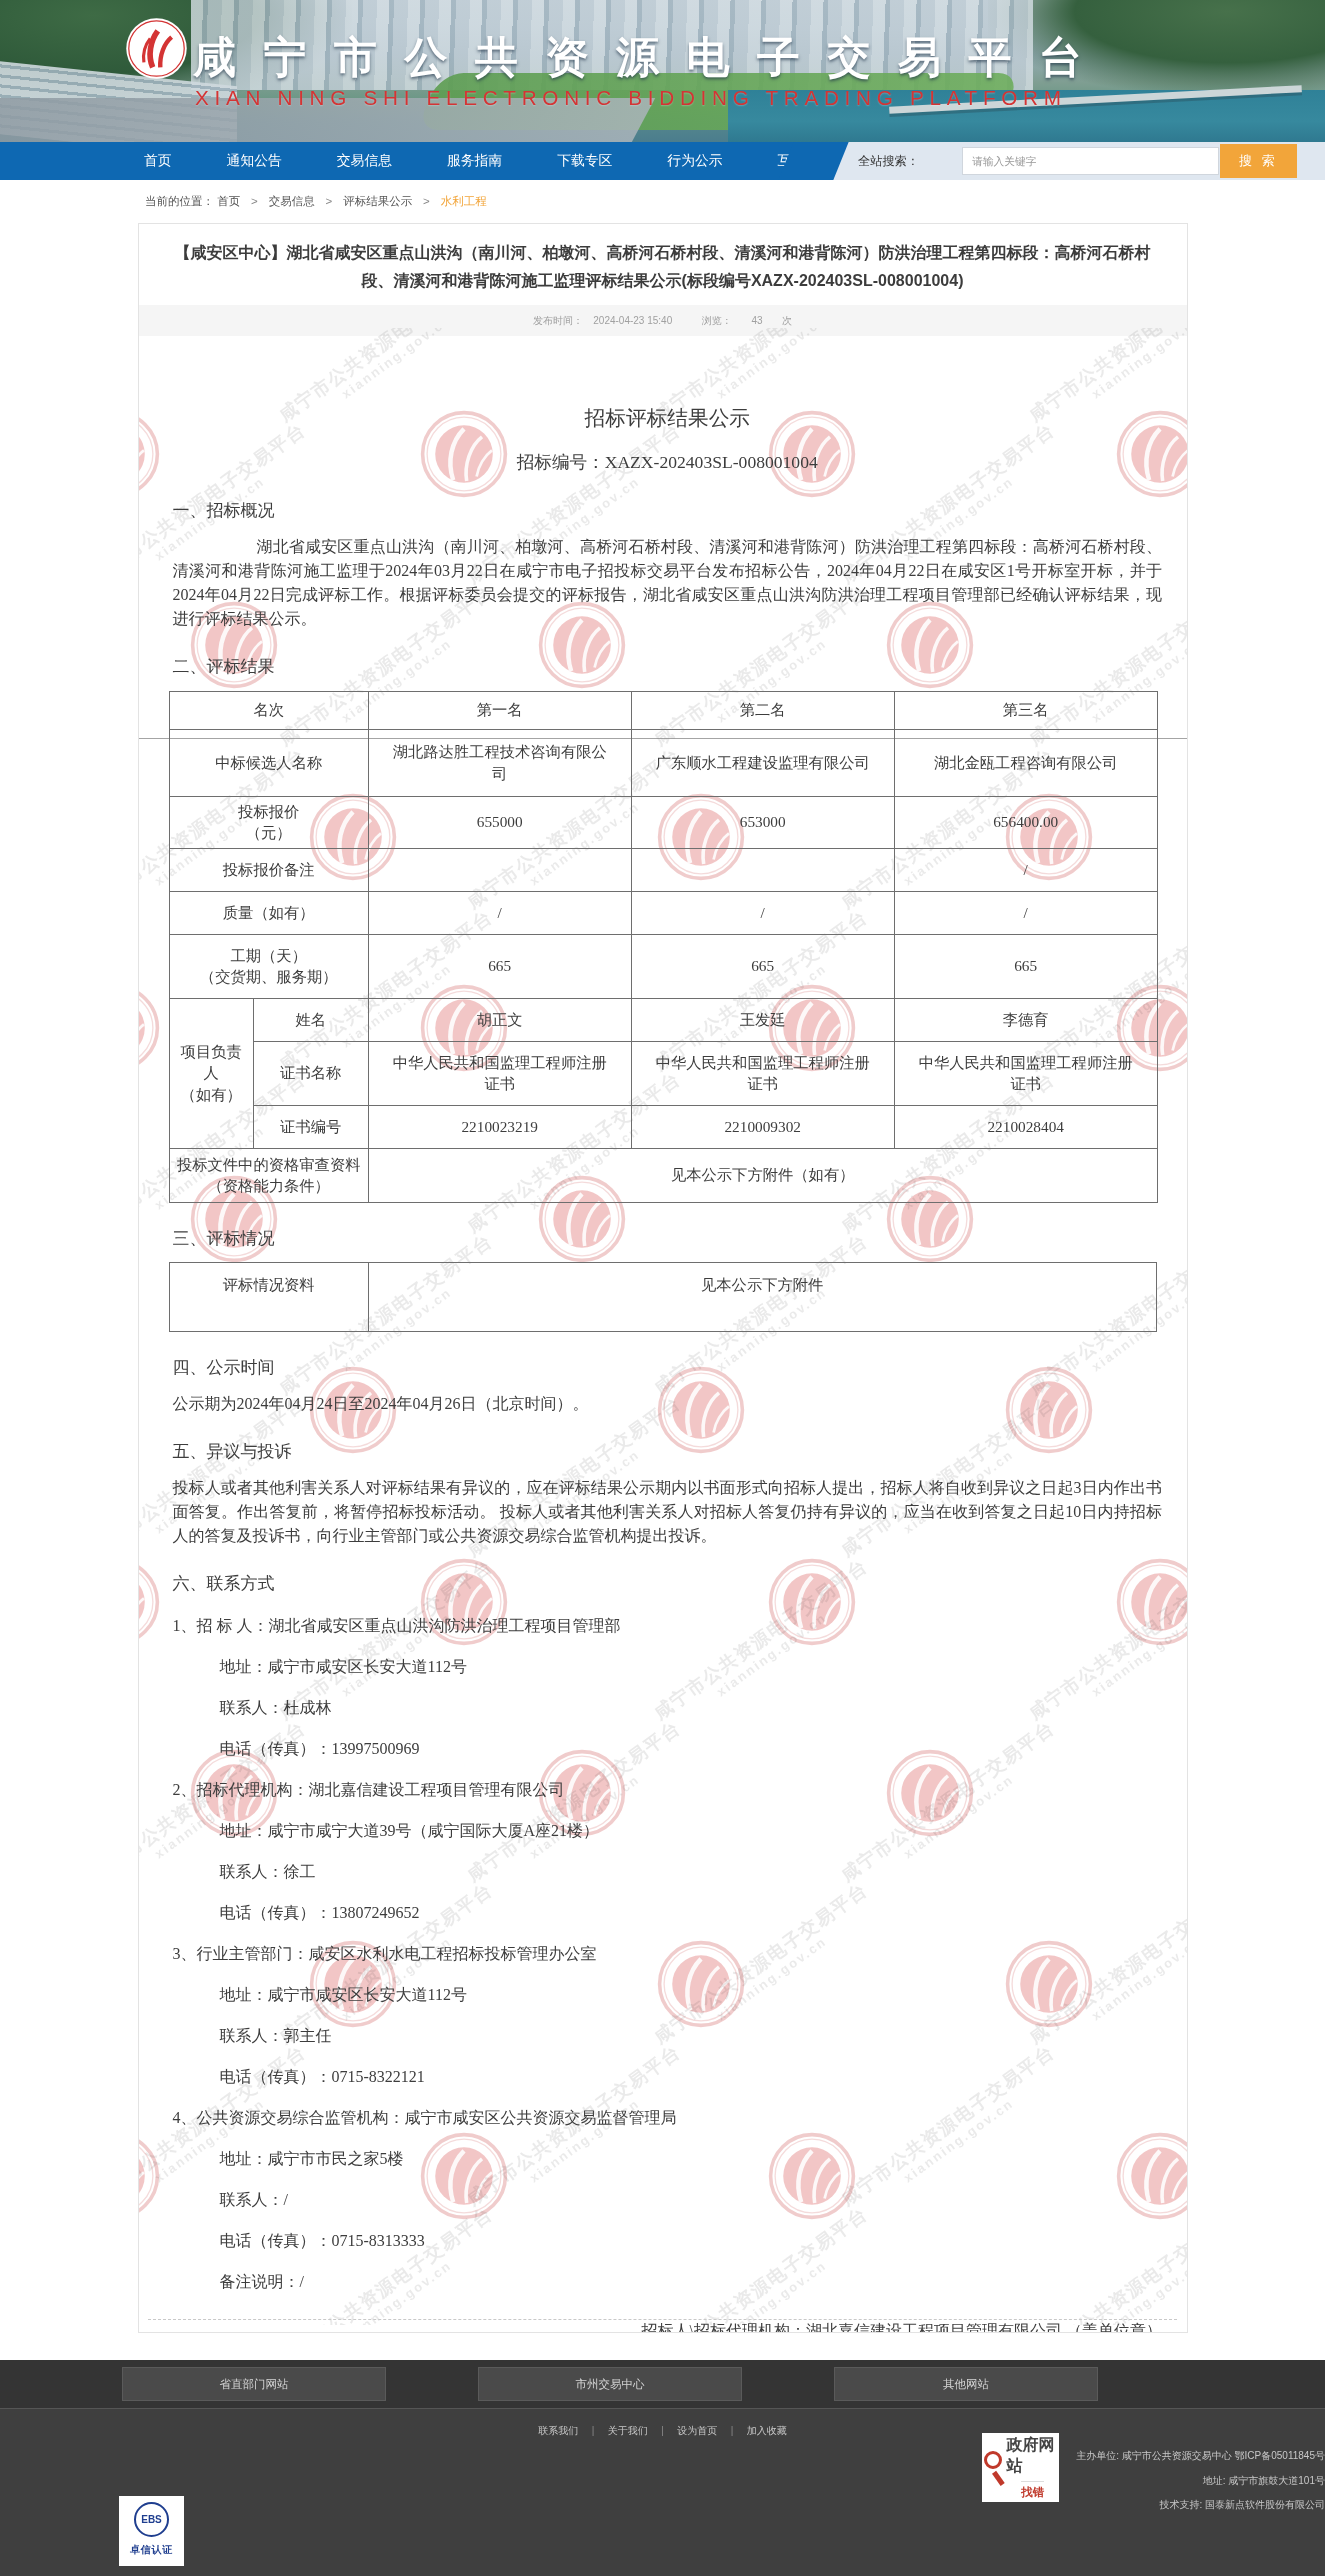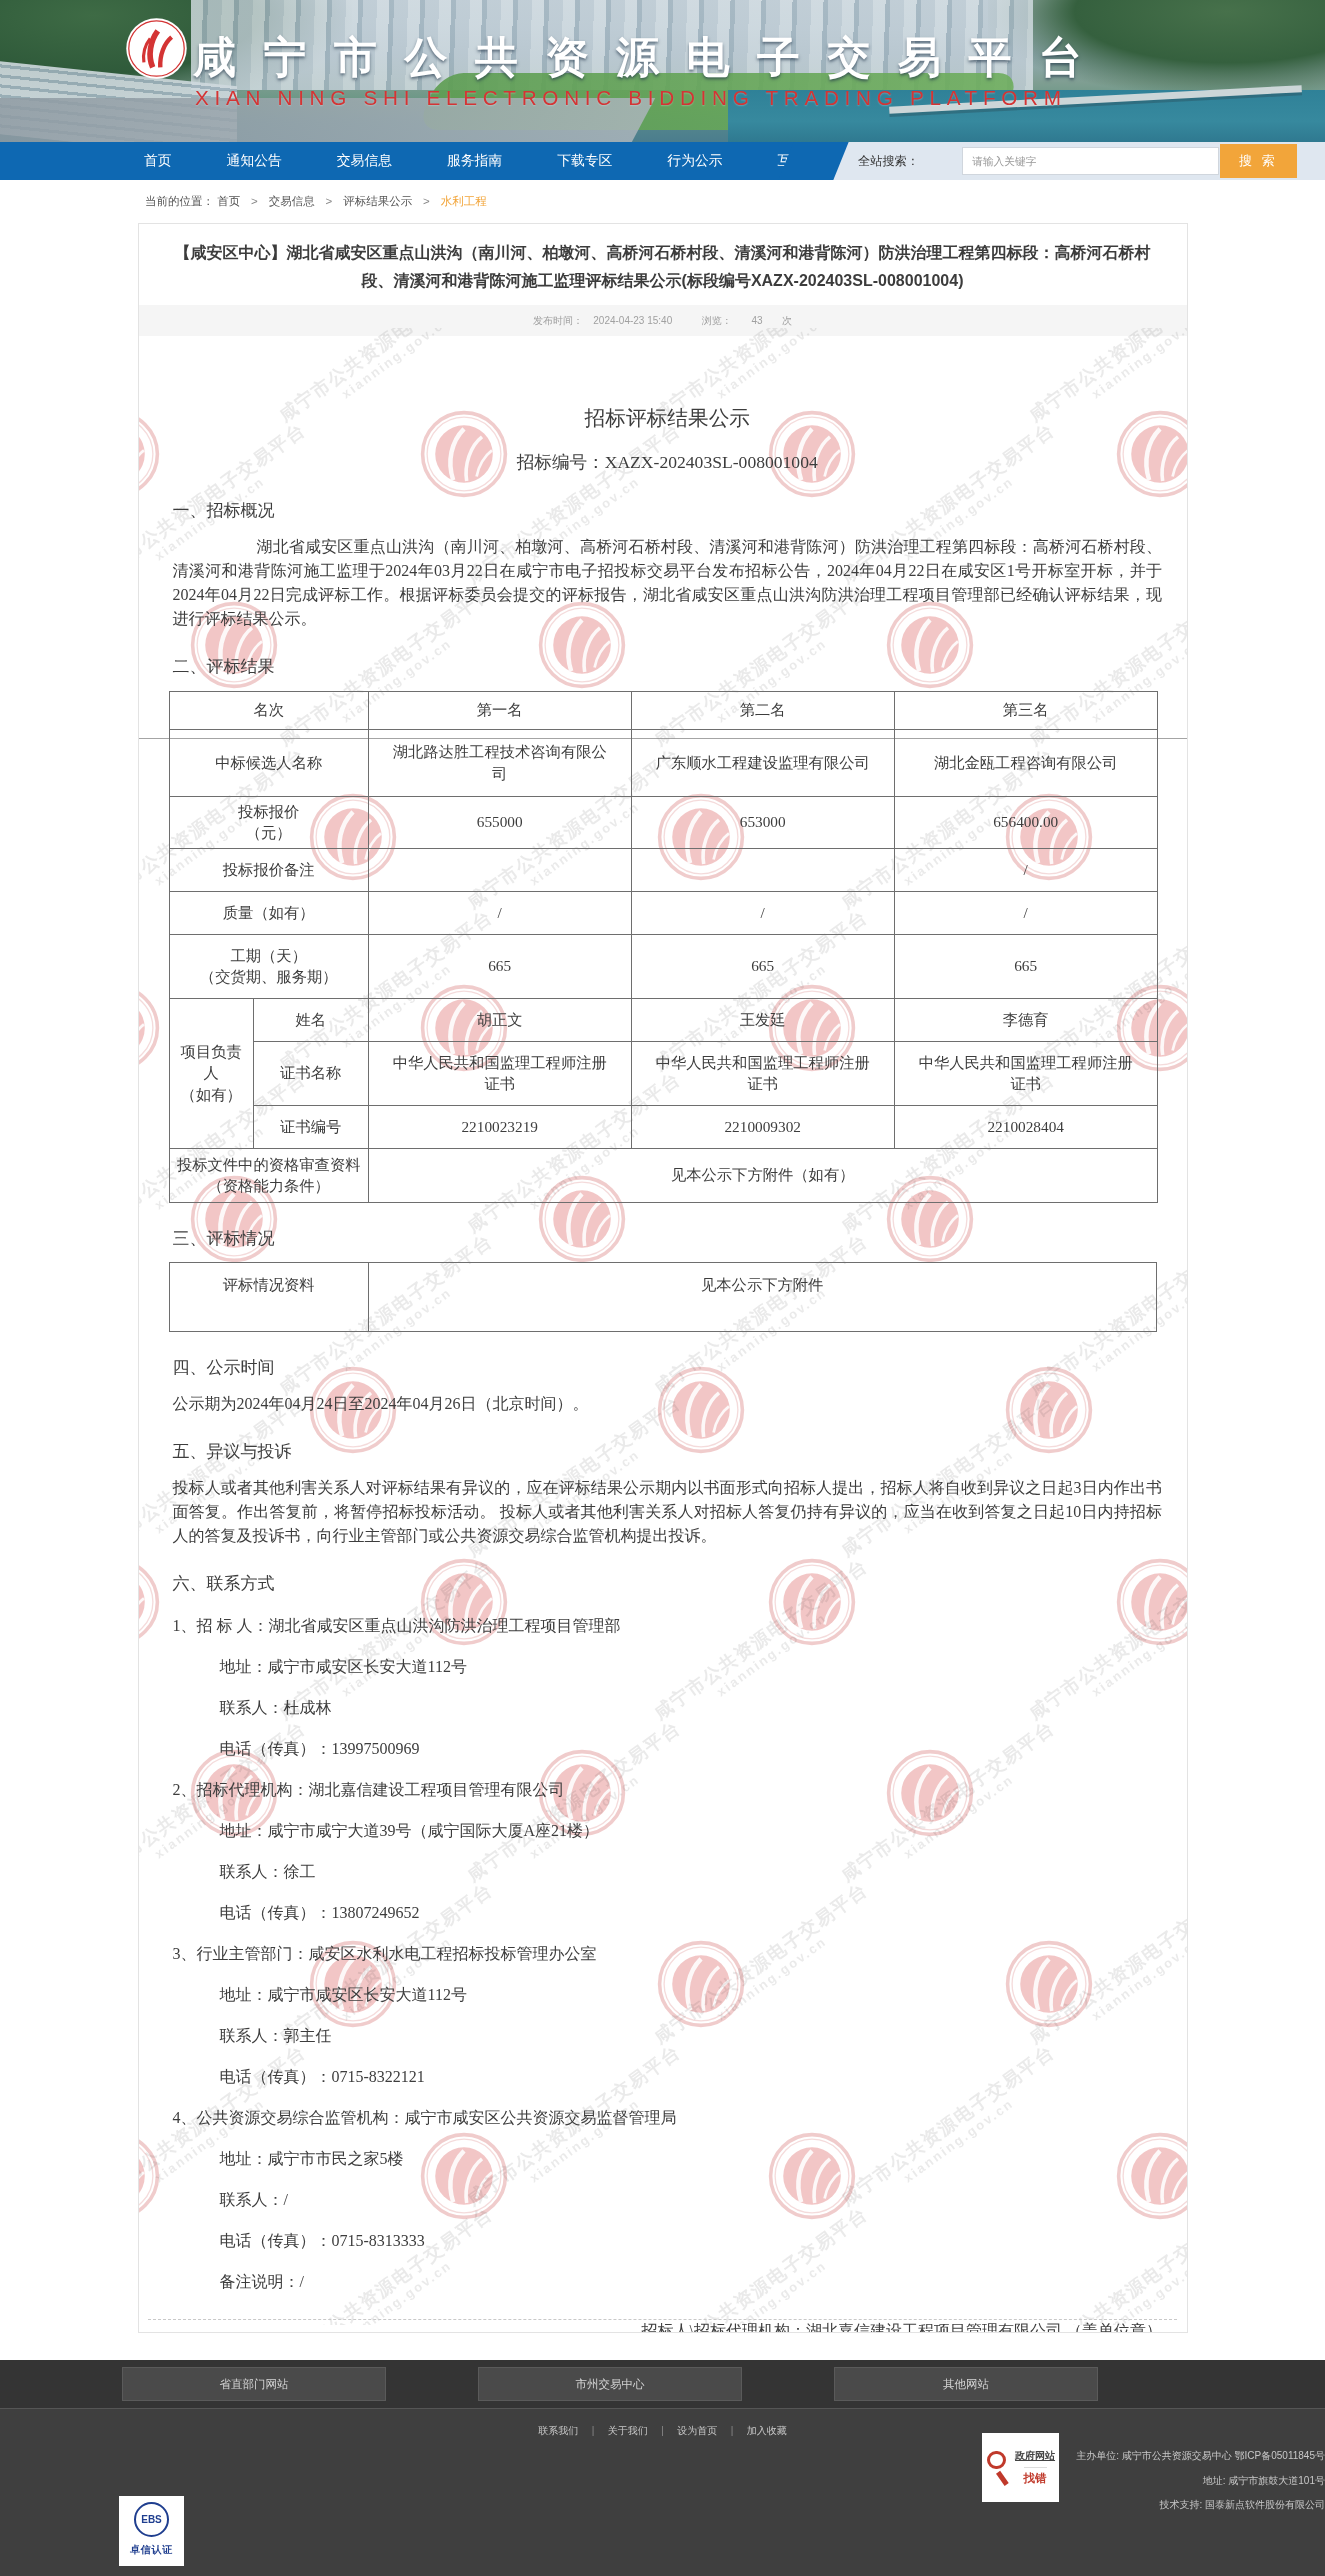--- a/index.html
+++ b/index.html
@@ -105,21 +105,21 @@
   .footer-links .dv { margin:0 10.7px; color:#8a8a8a; }
   .footer-line { margin-top:10.7px; text-align:right; font-size:10px; color:#c8c8c8; }
   .gov-badge { position:absolute; left:982px; top:73px; width:77px; height:69px; background:#fff;
     display:flex; align-items:center; justify-content:center; gap:3.1px; cursor:pointer; }
   .gov-icon { width:26px; height:43px; position:relative; }
   .gov-icon .ring { position:absolute; left:1.5px; top:4.6px; width:18.4px; height:18.4px; border:3.8px solid #c0392b;
     border-radius:50%; }
   .gov-icon .handle { position:absolute; left:13.8px; top:24.5px; width:4.6px; height:15.3px; background:#c0392b;
     transform:rotate(-35deg); }
   .gov-text { display:flex; flex-direction:column; align-items:center; }
-  .gov-text .l1 { font-size:10px; color:#444; font-weight:bold;text-decoration:underline; }
+  .gov-text .l1 { font-size:16px; color:#444; font-weight:bold; }
   .gov-text .l2 { font-size:11.5px; color:#c0392b; font-weight:bold; margin-top:4.6px;
     border-top:0.8px solid #ddd; padding-top:3px; }
   .cert-badge { position:absolute; left:119px; top:136px; width:65px; height:70px; background:#fff;
     display:flex; flex-direction:column; align-items:center; padding-top:6.1px; cursor:pointer; }
   .cert-circle { width:35px; height:35px; border:2.3px solid #1f3e8f; border-radius:50%;
     display:flex; align-items:center; justify-content:center; color:#1f3e8f; font-size:10px; font-weight:bold; }
   .cert-label { margin-top:6.1px; color:#1f3e8f; font-size:10px; font-weight:bold; letter-spacing:0.8px; }
 </style>
 </head>
 <body>

